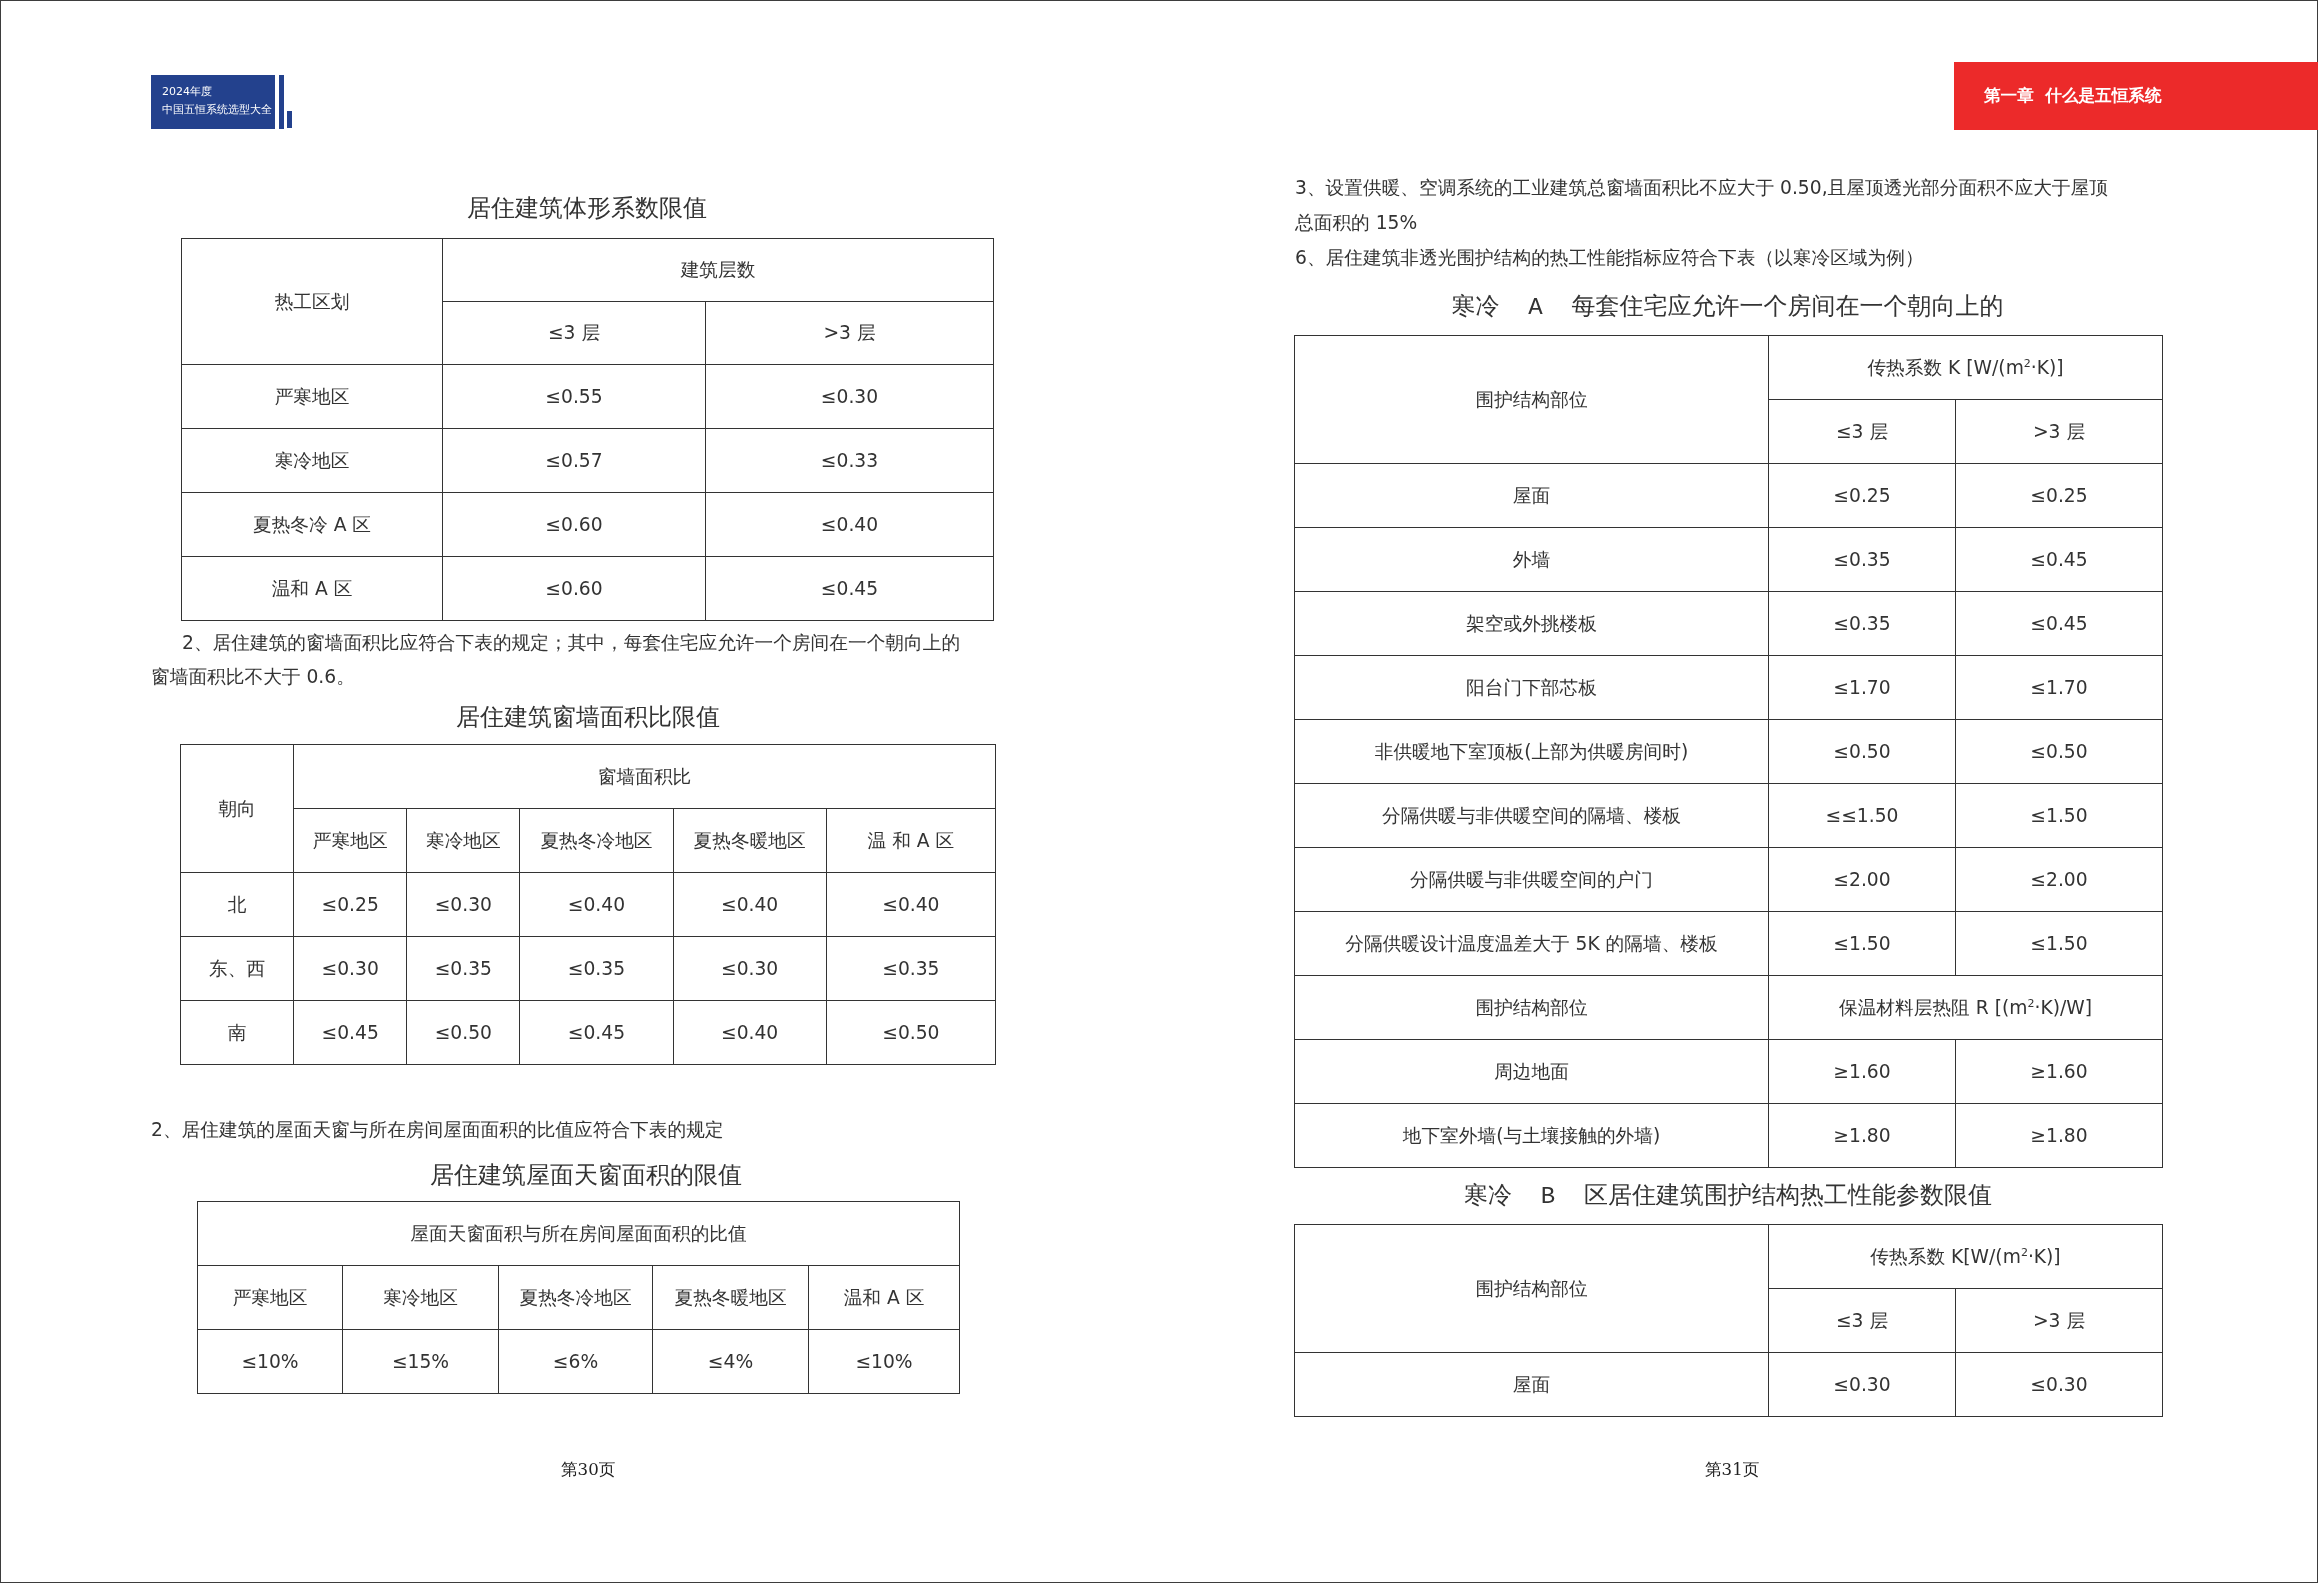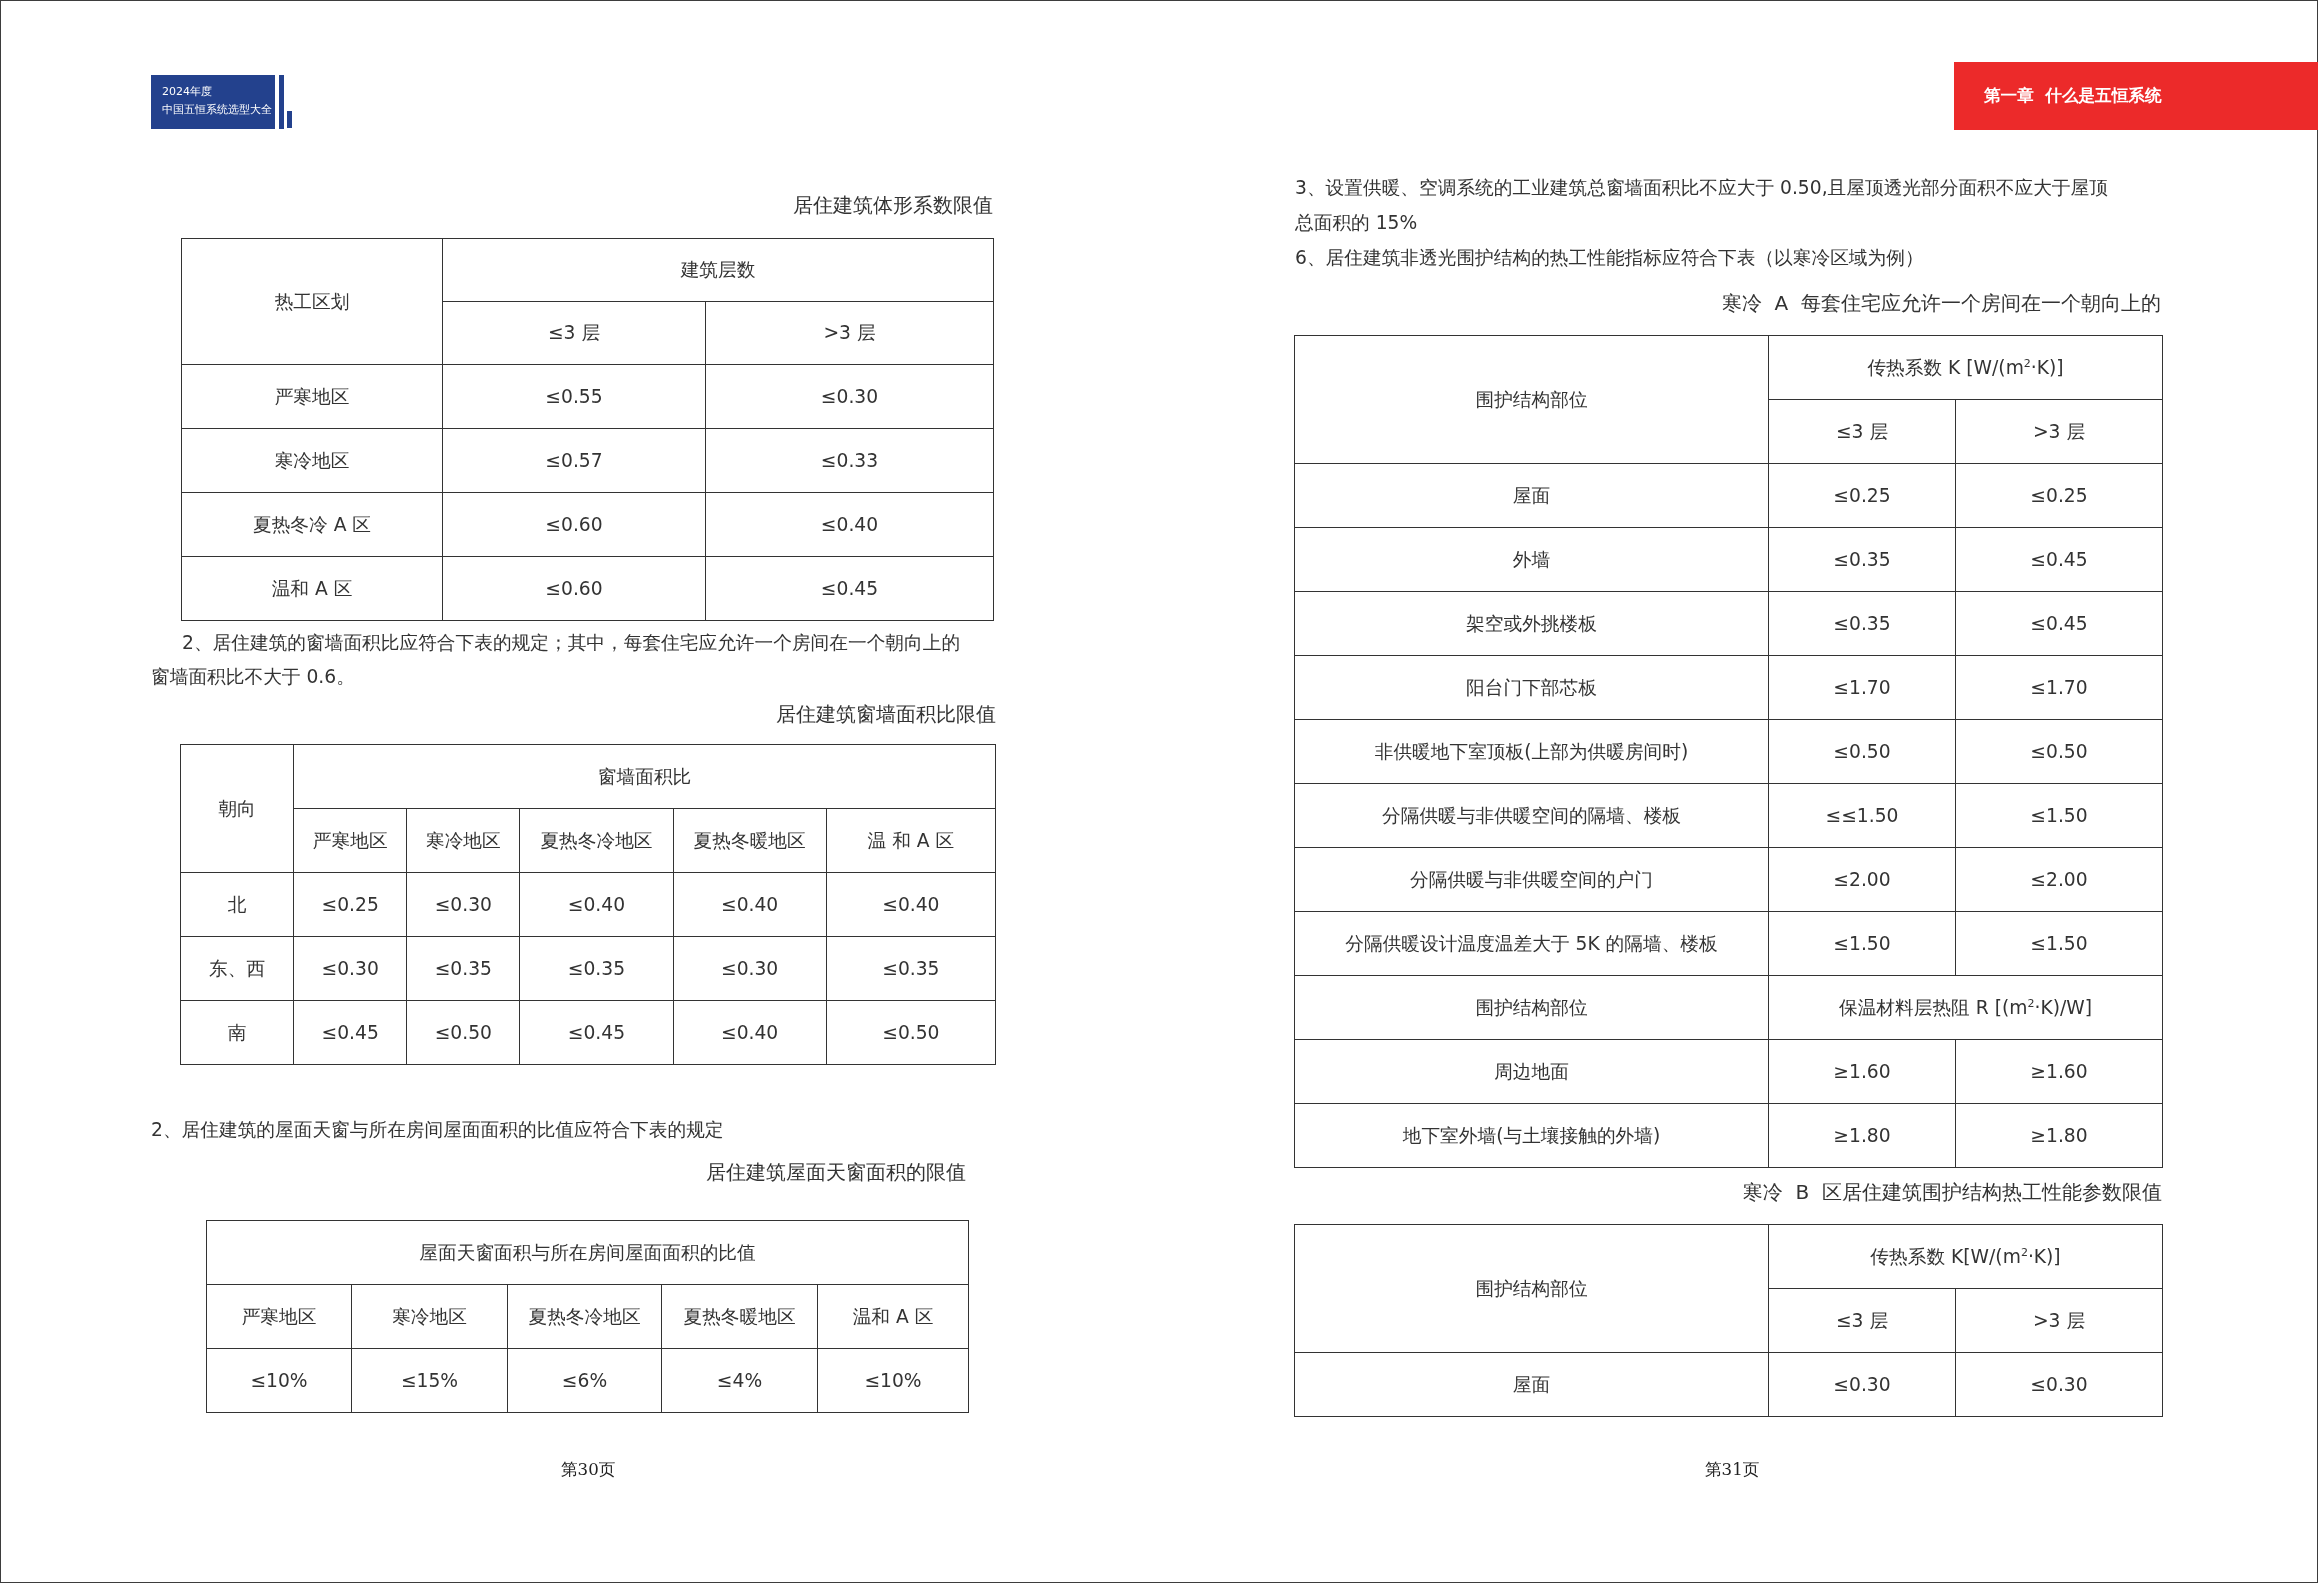--- a/index.html
+++ b/index.html
@@ -11,21 +11,21 @@
   .brand-box {
     position:absolute; left:151px; top:75px; width:124px; height:54px; background:#23418d;
     color:#fff; font-size:11px; line-height:18px; padding:8.3px 0 0 11px; box-sizing:border-box;
   }
   .brand-bar1 { position:absolute; left:279px; top:75px; width:4.8px; height:54px; background:#23418d; }
   .brand-bar2 { position:absolute; left:287px; top:111px; width:4.8px; height:17.3px; background:#23418d; }
   .chapter-box {
     position:absolute; left:1954px; top:62px; width:365px; height:68px; background:#ec2a2a;
     color:#fff; font-size:16.6px; font-weight:bold; line-height:68px; padding-left:30px; box-sizing:border-box;
   }
-  .caption { position:absolute; font-size:20px; text-align:right; color:#333; }
+  .caption { position:absolute; font-size:24px; text-align:center; color:#333;font-family:Liberation Mono, monospace; }
   .para { position:absolute; font-size:18.7px; line-height:33px; color:#333; }
   table.t { position:absolute; border-collapse:collapse; table-layout:fixed; font-size:18.7px; color:#333; }
   table.t td { border:1.4px solid #333; text-align:center; vertical-align:middle; padding:0; }
   .pageno { position:absolute; font-family:"DejaVu Serif","Liberation Serif",serif; font-size:16.6px; color:#222; }
   sup { font-size:11px; }
 </style>
 </head>
 <body>
 
 <div class="frame"></div>
@@ -131,21 +131,21 @@
     <td>≤0.40</td>
     <td>≤0.50</td>
   </tr>
 </tbody>
   </table>
 
 <div class="para" style="left:151px;top:1113px;">2、居住建筑的屋面天窗与所在房间屋面面积的比值应符合下表的规定</div>
 
 <div class="caption" style="left:206px;top:1159px;width:760px;">居住建筑屋面天窗面积的限值</div>
 
-<table class="t" style="left:206px;top:1201px;width:761px;margin-top:19px;">
+<table class="t" style="left:197px;top:1201px;width:761px;">
   <colgroup>
     <col style="width:145px">
       <col style="width:156px">
       <col style="width:154px">
       <col style="width:156px">
       <col style="width:151px">
   </colgroup>
   <tbody>
       <tr style="height:64px">
     <td colspan="5">屋面天窗面积与所在房间屋面面积的比值</td>

